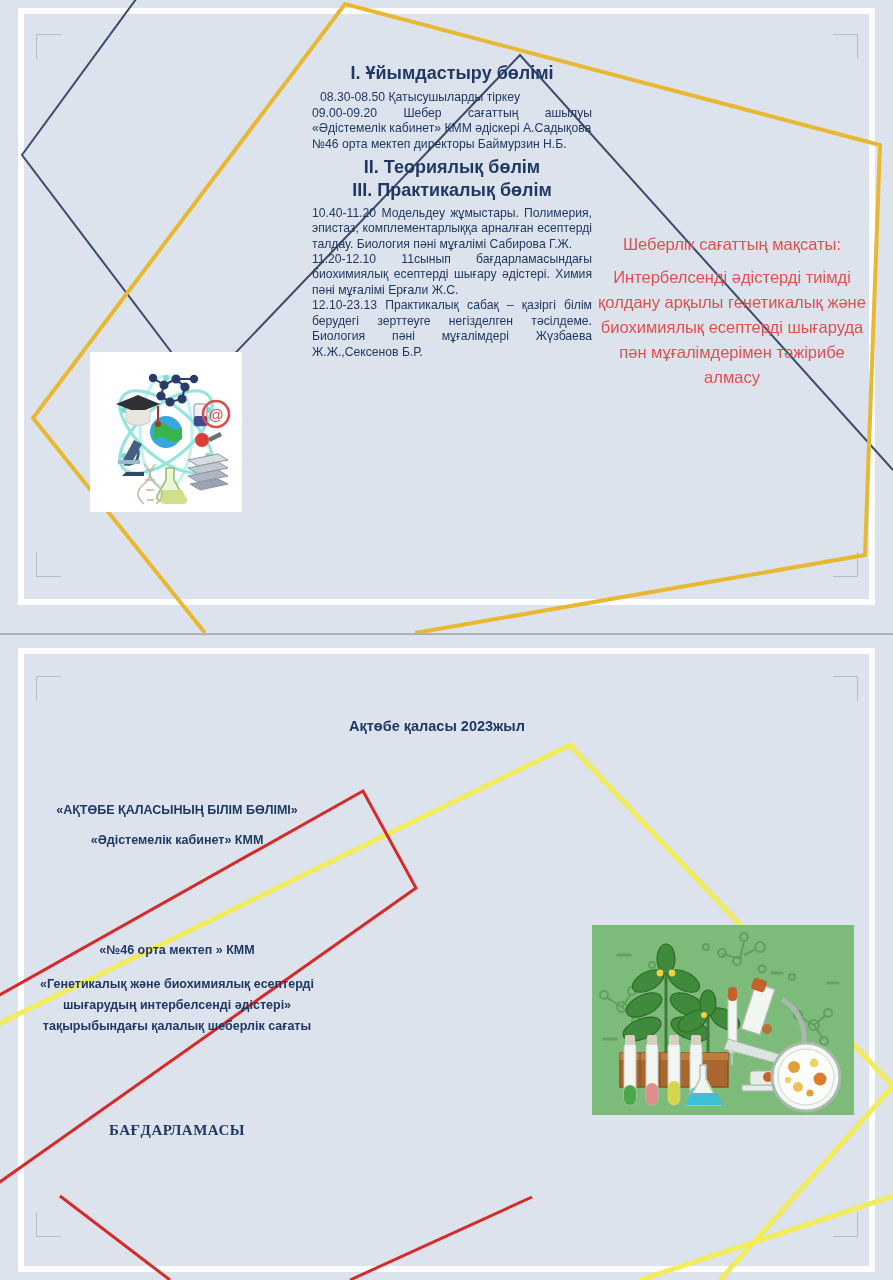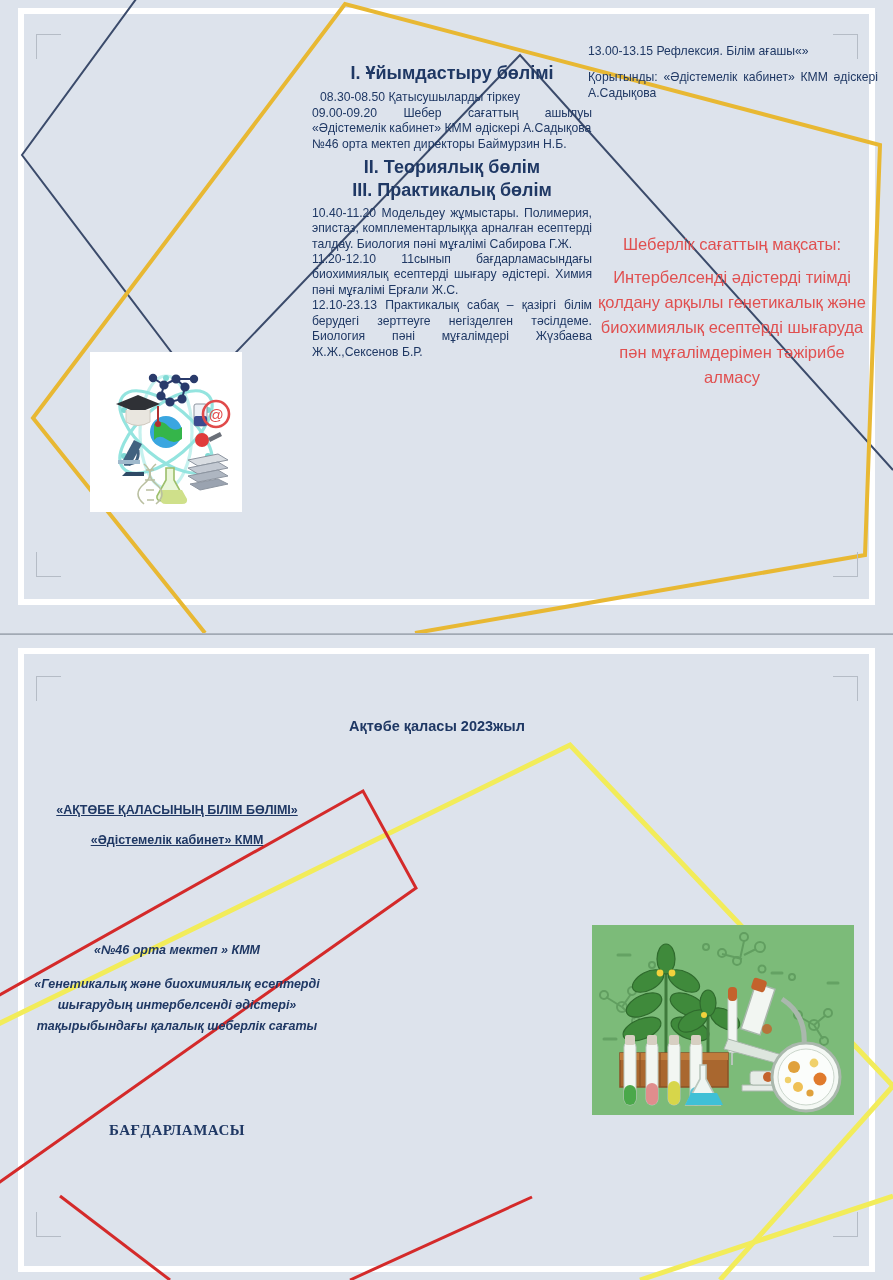--- a/index.html
+++ b/index.html
@@ -82,21 +82,21 @@
   .s2-year{
     position:absolute;left:272px;top:718px;width:330px;text-align:center;
     font-size:14.5px;font-weight:bold;color:#1f3864;
   }
   .s2-dept{
     position:absolute;left:22px;top:795px;width:310px;text-align:center;
     font-size:12.5px;font-weight:bold;color:#1f3864;line-height:30px;
   }
   .s2-school{
     position:absolute;left:22px;top:940px;width:310px;text-align:center;
-    font-size:12.5px;font-weight:bold;color:#1f3864;line-height:21px;font-style:italic;
+    font-size:12.5px;font-weight:bold;color:#1f3864;line-height:21px;
   }
   .s2-school .school-name{display:block;margin-bottom:13px;}
   .s2-prog{
     position:absolute;left:22px;top:1122px;width:310px;text-align:center;
     font-size:15px;font-weight:bold;color:#1f3864;letter-spacing:.5px;font-family:Liberation Serif, serif;
   }
   .pic2{
     position:absolute;left:592px;top:925px;width:262px;height:190px;
     overflow:hidden;background:#7dbb79;
   }
@@ -134,24 +134,20 @@
       <p class="gap">08.30-08.50 Қатысушыларды  тіркеу</p>
       <p>09.00-09.20 Шебер сағаттың ашылуы «Әдістемелік кабинет» КММ әдіскері А.Садықова</p>
       <p>№46 орта мектеп директоры Баймурзин Н.Б.</p>
       <p class="sec-head headline">II. Теориялық бөлім</p>
       <p class="sec-head headline">III. Практикалық бөлім</p>
       <p>10.40-11.20 Модельдеу жұмыстары. Полимерия, эпистаз, комплементарлыққа арналған есептерді талдау. Биология пәні мұғалімі Сабирова Г.Ж.</p>
       <p>11.20-12.10 11сынып бағдарламасындағы биохимиялық есептерді шығару әдістері. Химия пәні мұғалімі Ерғали Ж.С.</p>
       <p>12.10-23.13 Практикалық сабақ – қазіргі білім берудегі зерттеуге негізделген тәсілдеме. Биология пәні мұғалімдері Жүзбаева Ж.Ж.,Сексенов Б.Р.</p>
     </div>
 
-    <div class="tr-block">
-      <p>13.00-13.15 Рефлексия. Білім ағашы«»</p>
-      <p class="gap">Қорытынды: «Әдістемелік кабинет» КММ әдіскері А.Садықова</p>
-    </div>
 
     <div class="aim">
       <span class="aim-t">Шеберлік сағаттың мақсаты:</span>
       <span>Интербелсенді әдістерді тиімді қолдану арқылы генетикалық және биохимиялық есептерді шығаруда пән мұғалімдерімен тәжірибе алмасу</span>
     </div>
 
     <div class="pic1">
       <svg width="152" height="160" viewBox="0 0 152 160">
         <rect width="152" height="160" fill="#ffffff"></rect>
         <g stroke="#8fe3de" stroke-width="3.2" fill="none" opacity=".95">
@@ -358,21 +354,21 @@
           <circle cx="228" cy="154" r="6.5" fill="#e07a2c"></circle>
           <circle cx="206" cy="162" r="5" fill="#efc055"></circle>
           <circle cx="218" cy="168" r="3.6" fill="#e0a13c"></circle>
           <circle cx="196" cy="155" r="3.2" fill="#f0d06a"></circle>
         </g>
       </svg>
     </div>
 
     <div class="s2-year" style="top:82px;left:272px;">Ақтөбе қаласы 2023жыл</div>
 
-    <div class="s2-dept" style="top:159px;left:22px;text-decoration:underline;">
+    <div class="s2-dept" style="top:159px;left:22px;">
       <div>«АҚТӨБЕ ҚАЛАСЫНЫҢ БІЛІМ БӨЛІМІ»</div>
       <div>«Әдістемелік кабинет» КММ</div>
     </div>
 
     <div class="s2-school" style="top:304px;left:22px;">
       <span class="school-name">«№46 орта мектеп » КММ</span>
       <span>«Генетикалық және биохимиялық есептерді шығарудың интербелсенді әдістері» тақырыбындағы қалалық шеберлік сағаты</span>
     </div>
 
     <div class="s2-prog" style="top:486px;left:22px;">БАҒДАРЛАМАСЫ</div>

